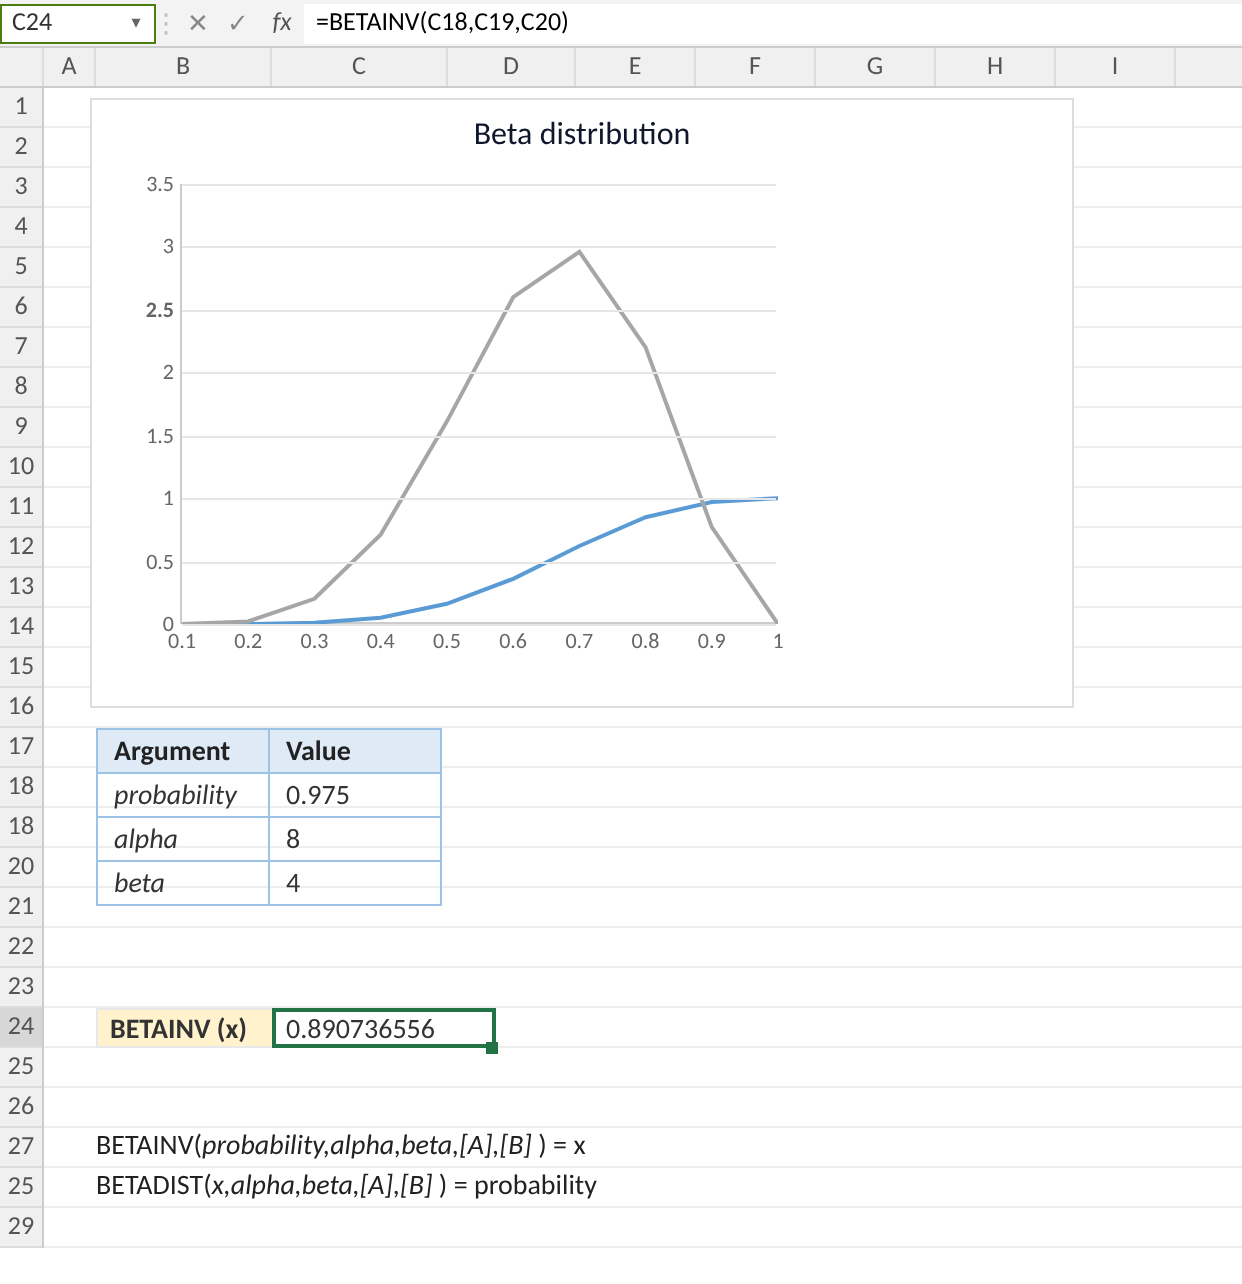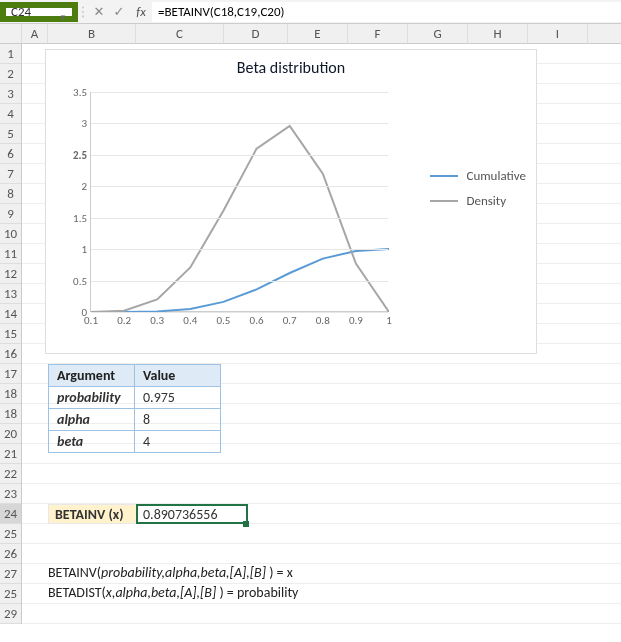--- a/index.html
+++ b/index.html
@@ -19,21 +19,21 @@
     align-items: center;
     height: 24px;
     background: #f3f3f3;
     border-bottom: 1px solid #ccc;
     font-size: 13px;
   }
   .name-box {
     width: 78px;
     height: 20px;
     background: #fff;
-    border: 6px solid #4d7c0f;
+    border: 1px solid #4d7c0f;
     margin: 0 0 0 0;
     padding: 1px 5px;
     display: flex;
     align-items: center;
     position: relative;
   }
   .name-box .dd {
     position: absolute;
     right: 2px;
     top: 2px;
@@ -190,21 +190,21 @@
     height: 20px;
     text-align: left;
   }
   .data-table th {
     background: #deebf6;
     font-weight: bold;
     color: #222;
   }
   .data-table .argcol { width: 86px; }
   .data-table .valcol { width: 86px; }
-  .data-table .arg { font-style: italic; font-weight: bold; }
+  .data-table .arg { font-style: italic; }
   
   .result-label {
     position: absolute;
     left: 26px;
     top: 460px;
     width: 110px;
     height: 20px;
     background: #fff2cc;
     border: 1px solid #e8e8e8;
     font-weight: bold;
@@ -331,30 +331,20 @@
             <div class="xtick" style="left: 66.2222px;">0.3</div>
             <div class="xtick" style="left: 99.3333px;">0.4</div>
             <div class="xtick" style="left: 132.444px;">0.5</div>
             <div class="xtick" style="left: 165.556px;">0.6</div>
             <div class="xtick" style="left: 198.667px; margin-top: 40px;">0.7</div>
             <div class="xtick" style="left: 231.778px;">0.8</div>
             <div class="xtick" style="left: 264.889px;">0.9</div>
             <div class="xtick" style="left: 298px;">1</div>
           </div>
       </div>
-      <div class="legend">
-        <div class="item">
-          <div class="sw" style="background:#5b9bd5"></div>
-          <span>Cumulative</span>
-        </div>
-        <div class="item">
-          <div class="sw" style="background:#a6a6a6"></div>
-          <span>Density</span>
-        </div>
-      </div>
     </div>
 
     <table class="data-table">
       <tbody>
           <tr>
         <th class="argcol">Argument</th>
         <th class="valcol">Value</th>
       </tr>
       <tr>
         <td class="arg">probability</td>

